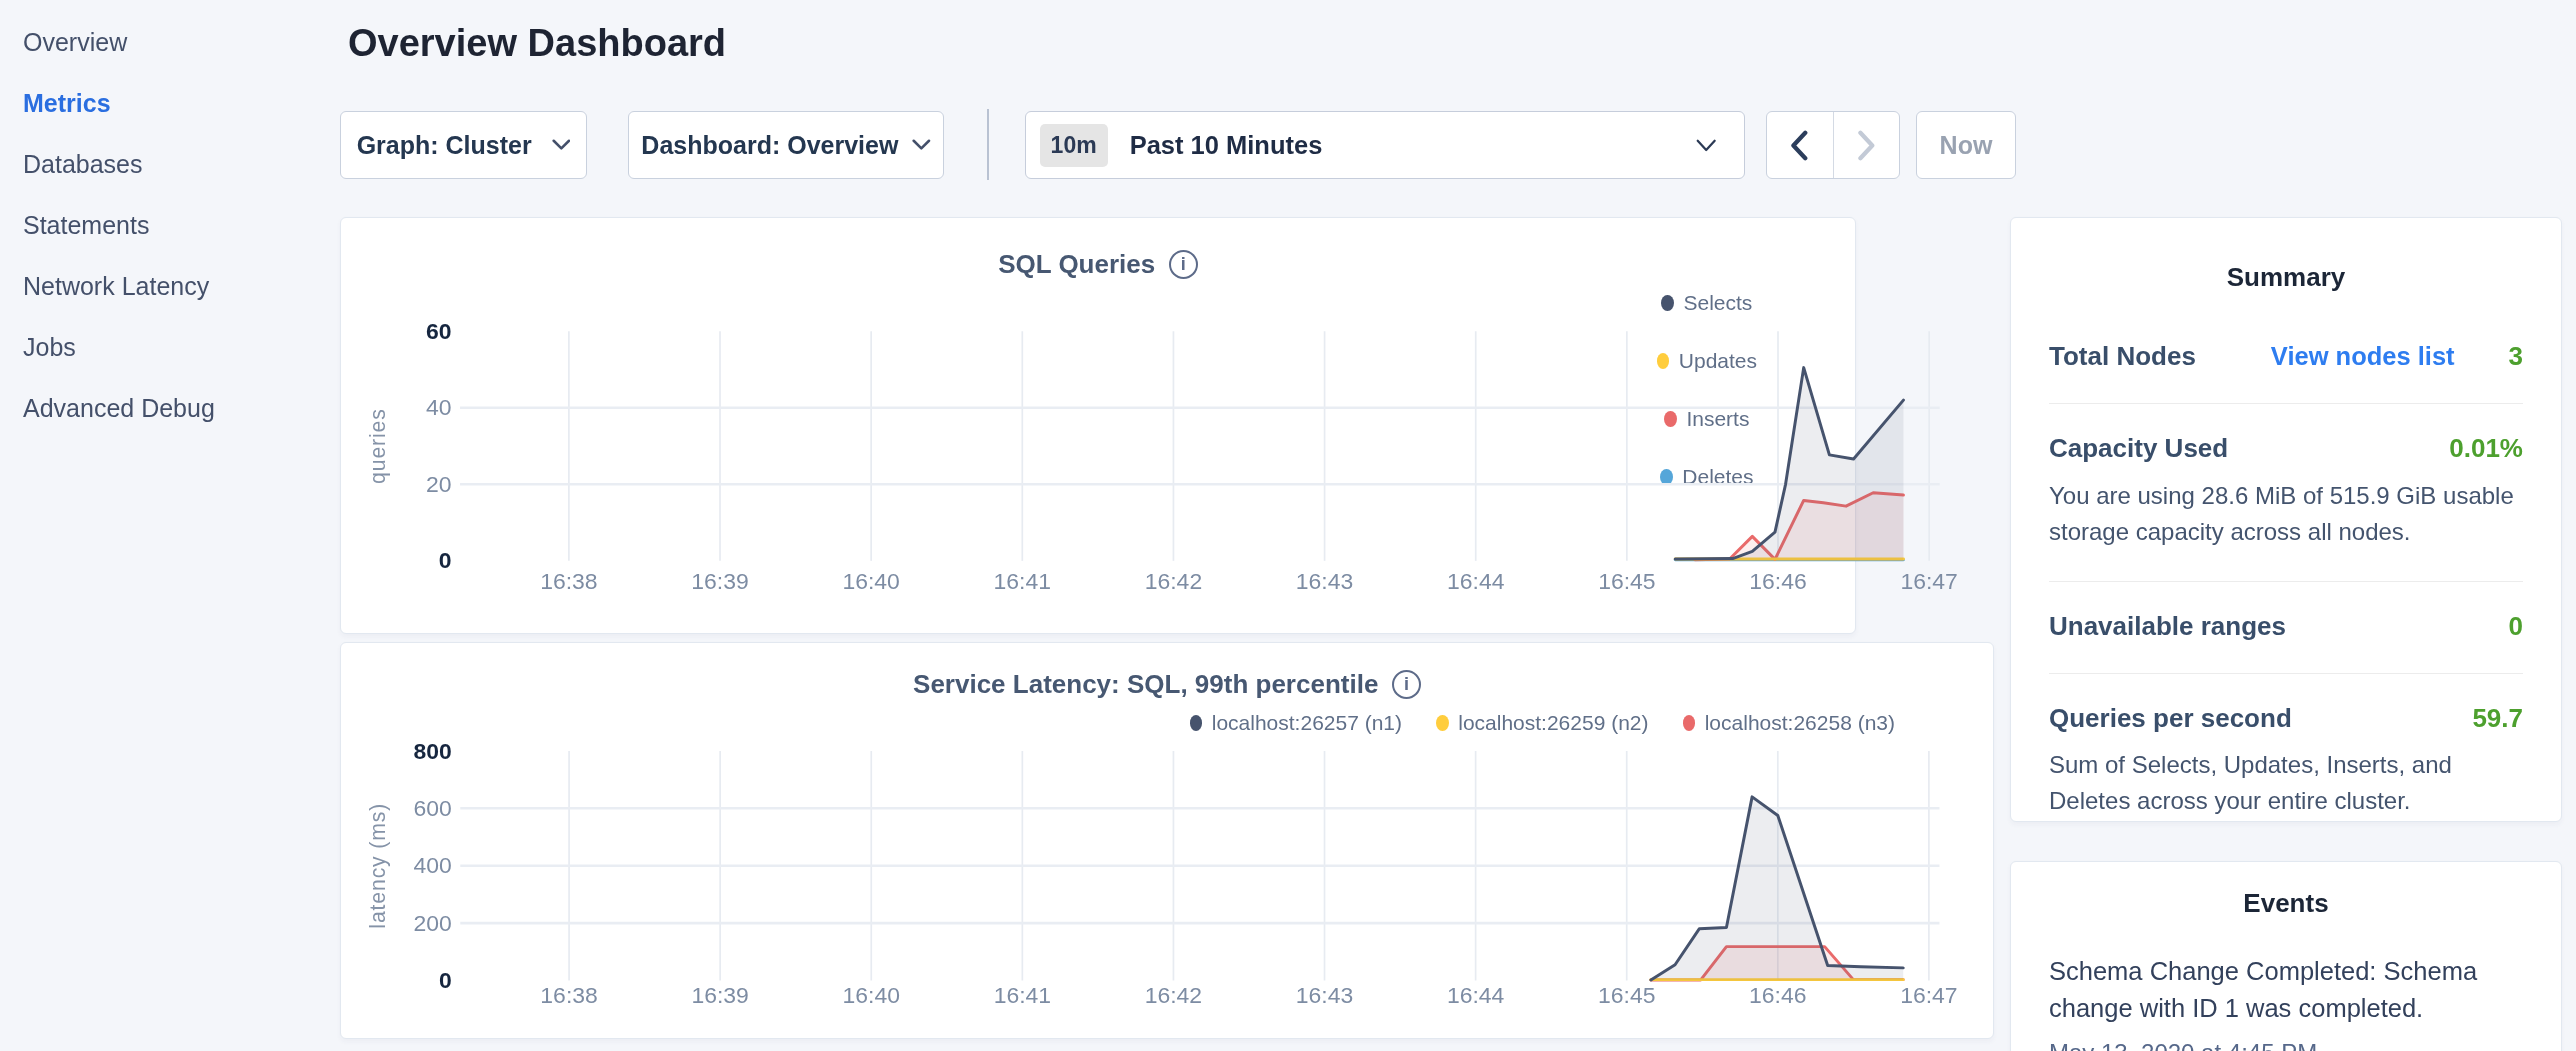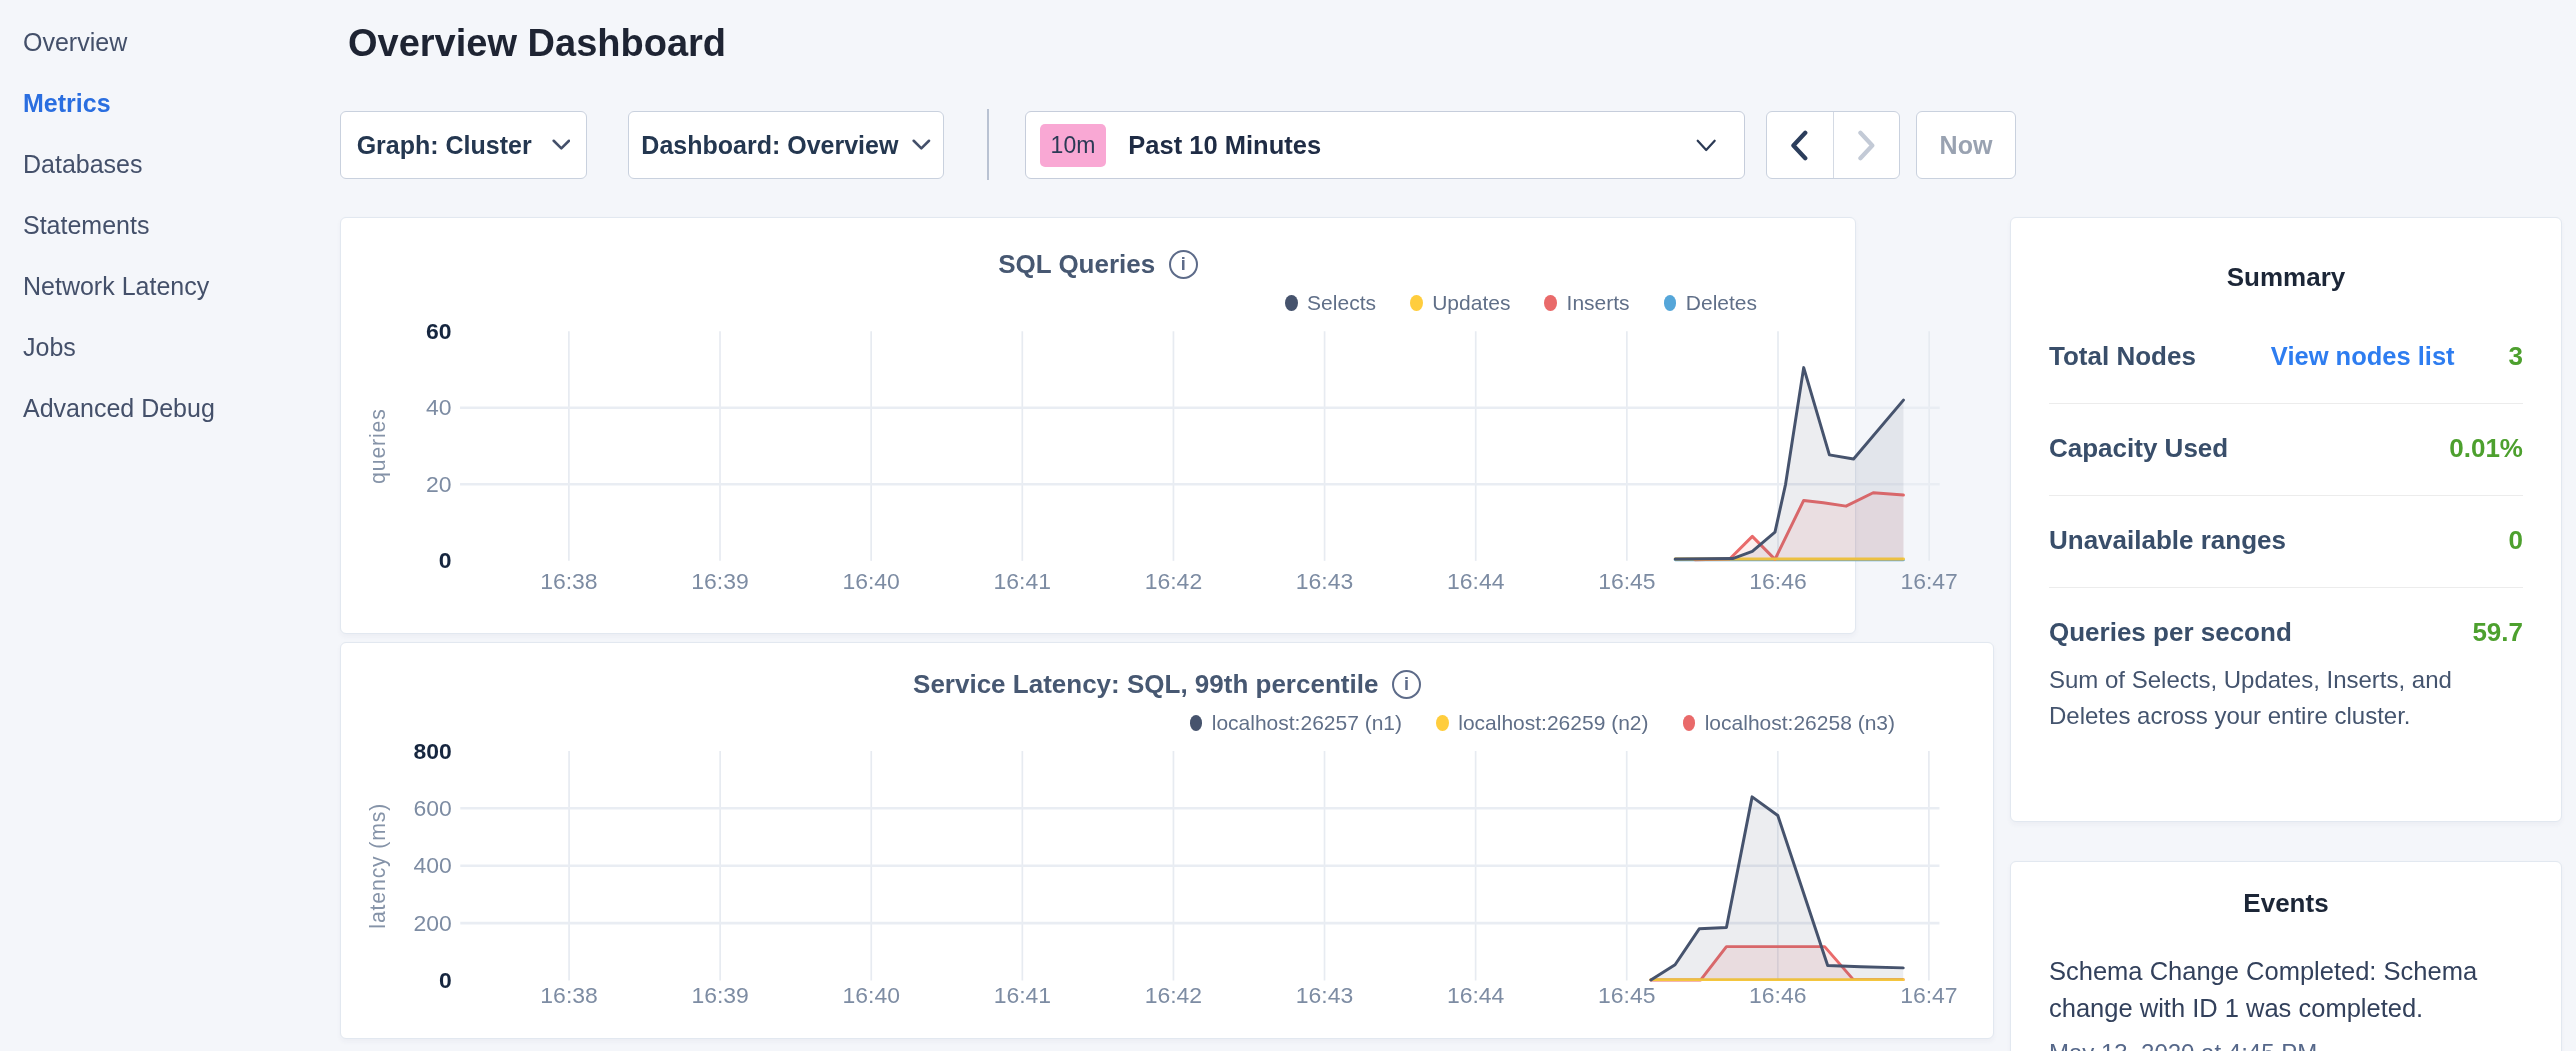--- a/index.html
+++ b/index.html
@@ -18,22 +18,22 @@
   .toolbar-btn { position:absolute; top:111px; height:68px; background:#fff; border:1.7px solid #c9d1de;
                  border-radius:6px; display:flex; align-items:center; justify-content:center; gap:13.6px;
                  font-size:25px; font-weight:700; color:#243750; cursor:pointer; }
   .chev { width:18.7px; height:12px; display:inline-block; }
   .chev svg { display:block; }
 
   .vdivider { position:absolute; left:987px; top:109px; width:1.7px; height:71px; background:#b9c2d2; }
 
   .time-widget { position:absolute; left:1025px; top:111px; width:720px; height:68px; background:#fff;
                  border:1.7px solid #c6cddb; border-radius:6px; display:flex; align-items:center; cursor:pointer; }
-  .time-badge { margin-left:13.6px; background:#f9a8d4; border-radius:5.1px; padding:8px 11px;
-                font-size:23px; font-weight:400; color:#2b3a55; }
+  .time-badge { margin-left:13.6px; background:#e5e5e5; border-radius:5.1px; padding:8px 11px;
+                font-size:23px; font-weight:700; color:#2b3a55; }
   .time-label { margin-left:22px; font-size:25.5px; font-weight:700; color:#1f2c45; flex:1; }
   .time-chev { margin-right:29px; }
 
   .arrow-group { position:absolute; left:1766px; top:111px; width:134px; height:68px; background:#fff;
                  border:1.7px solid #c9d1de; border-radius:6px; display:flex; overflow:hidden; }
   .arrow-btn { flex:1; display:flex; align-items:center; justify-content:center; cursor:pointer; }
   .arrow-btn + .arrow-btn { border-left:1.7px solid #d4dae4; }
   .now-btn { position:absolute; left:1916px; top:111px; width:100px; height:68px; background:#fff;
              border:1.7px solid #c9d1de; border-radius:6px; display:flex; align-items:center; justify-content:center;
              font-size:25px; font-weight:600; color:#99a2b1;text-align:center; }
@@ -132,21 +132,21 @@
   </div>
 </div>
 
 <div class="now-btn">Now</div>
 
 <div class="card chart-card-1">
   <div class="chart-head">
     <span class="chart-title">SQL Queries</span>
     <span class="info-icon">i</span>
   </div>
-  <div class="legend" style="top:73px;" id="legend-0">
+  <div class="legend" style="top:73px;flex-direction:column;" id="legend-0">
       <span class="legend-item">
         <span class="legend-dot" style="background: rgb(70, 83, 109);"></span>
         <span class="legend-label">Selects</span>
       </span>
       <span class="legend-item">
         <span class="legend-dot" style="background: rgb(255, 205, 61);"></span>
         <span class="legend-label">Updates</span>
       </span>
       <span class="legend-item">
         <span class="legend-dot" style="background: rgb(233, 106, 106);"></span>
@@ -259,20 +259,21 @@
           <span class="sum-label">Total Nodes</span>
           <span class="sum-link">View nodes list</span>
           <span class="sum-value">3</span>
         </div>
       </div>
       <div class="sum-row">
         <div class="sum-head">
           <span class="sum-label">Capacity Used</span>
           <span class="sum-value">0.01%</span>
         </div>
+        <div class="sum-desc">You are using 28.6 MiB of 515.9 GiB usable storage capacity across all nodes.</div>
       </div>
       <div class="sum-row">
         <div class="sum-head">
           <span class="sum-label">Unavailable ranges</span>
           <span class="sum-value">0</span>
         </div>
       </div>
       <div class="sum-row">
         <div class="sum-head">
           <span class="sum-label">Queries per second</span>

